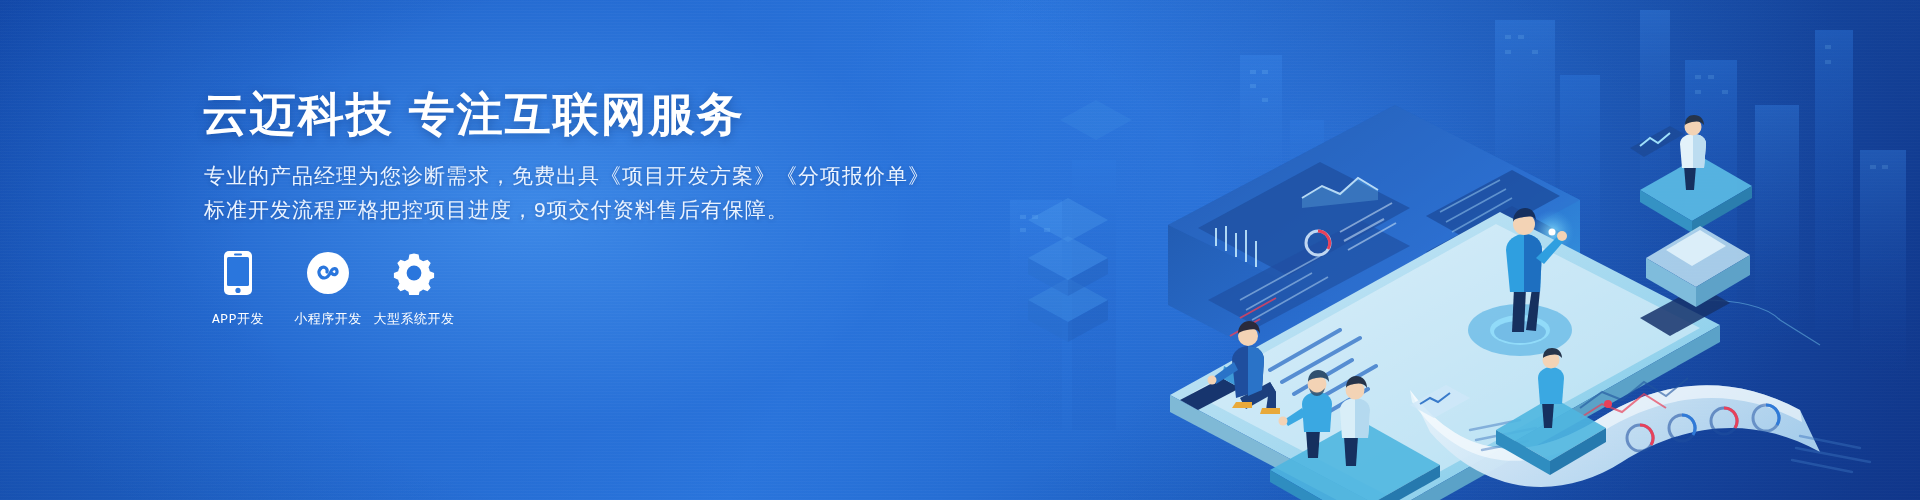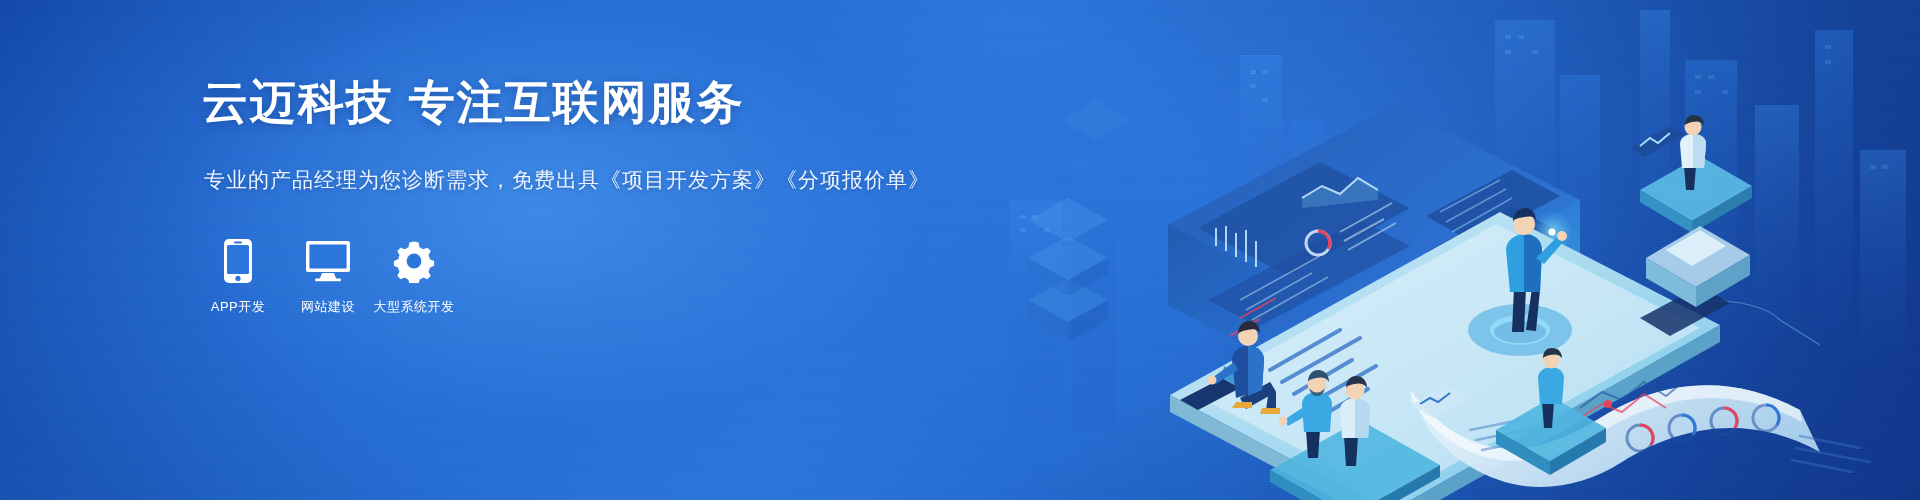--- a/index.html
+++ b/index.html
@@ -21,36 +21,36 @@
     background-image:repeating-linear-gradient(0deg, rgba(255,255,255,0.022) 0px, rgba(255,255,255,0.022) 1px, rgba(0,0,0,0) 1px, rgba(0,0,0,0) 3px);
     pointer-events:none;
   }
   .vignette{
     position:absolute;inset:0;
     background:radial-gradient(ellipse 1200px 700px at 38% 50%, rgba(255,255,255,0.0) 40%, rgba(8,40,110,0.38) 100%);
     pointer-events:none;
   }
 
   
-  .content{position:absolute;left:202px;top:4px;width:760px;height:384px;z-index:6;}
+  .content{position:absolute;left:202px;top:16px;width:760px;height:384px;z-index:6;}
   .title{
     position:absolute;top:68px;left:0;
     color:#ffffff;font-size:46px;font-weight:bold;letter-spacing:2px;
     text-shadow:0 2px 10px rgba(6,34,92,.35);white-space:nowrap;
   }
   .sub{
     position:absolute;left:2px;
     color:#eaf3ff;font-size:21px;line-height:34px;letter-spacing:1px;
     white-space:nowrap;text-shadow:0 1px 4px rgba(6,34,92,.3);
   }
-  .sub1{top:143px;margin-top:16px;}
+  .sub1{top:143px;}
   .sub2{top:177px;}
 
   
-  .services{position:absolute;top:232px;left:0;display:flex;align-items:flex-start;}
+  .services{position:absolute;top:232px;left:0;display:flex;align-items:flex-start;font-family:Liberation Mono, monospace;}
   .service{
     width:72px;display:flex;flex-direction:column;align-items:center;
     margin-right:1px;
   }
   .service .glyph{height:50px;display:flex;align-items:center;justify-content:center;}
   .service .slabel{
     margin-top:12px;color:#ffffff;font-size:13px;white-space:nowrap;letter-spacing:.5px;
   }
   .svc-0{margin-right:18px;}
   .svc-1{margin-right:14px;}
@@ -372,48 +372,48 @@
     </svg>
   </div>
 
   <div class="vignette"></div>
 
   <div class="content">
 
     <div class="title">云迈科技 专注互联网服务</div>
 
     <div class="sub sub1">专业的产品经理为您诊断需求，免费出具《项目开发方案》《分项报价单》</div>
+    <div class="sub sub2">标准开发流程严格把控项目进度，9项交付资料售后有保障。</div>
 
     <div class="services">
 
       <div class="service svc-0">
         <span class="glyph">
           <svg width="30" height="46" viewBox="0 0 30 46">
             <rect x="1" y="1" width="28" height="44" rx="5" fill="#ffffff"></rect>
             <rect x="4" y="7" width="22" height="29" rx="1.5" fill="#2a76dd"></rect>
             <rect x="11" y="3.4" width="8" height="2" rx="1" fill="#2a76dd"></rect>
             <circle cx="15" cy="40.4" r="2.6" fill="#2a76dd"></circle>
           </svg>
         </span>
         <span class="slabel">APP开发</span>
       </div>
 
-
-
-      <div class="service svc-3">
+      <div class="service svc-1">
         <span class="glyph">
-          <svg width="46" height="42" viewBox="0 0 46 42">
-            <rect x="1" y="1" width="44" height="31" rx="2.6" fill="#ffffff"></rect>
-            <rect x="4.4" y="4.4" width="37.2" height="24.2" rx="1" fill="#2a76dd"></rect>
-            <path d="M17 33 L 29 33 L 31.5 39.5 L 14.5 39.5 Z" fill="#ffffff"></path>
-            <rect x="10" y="38.6" width="26" height="2.6" rx="1.3" fill="#ffffff"></rect>
+          <svg width="44" height="44" viewBox="0 0 44 44">
+            <circle cx="22" cy="22" r="21" fill="#ffffff"></circle>
+            <path d="M14.5 17.5 C 11 21.5 14 27 18.5 27 C 22.5 27 23.5 23 25.5 19.5 C 27 16.8 30.5 16.8 31 20 C 31.4 23 28.5 25 26 22.5" fill="none" stroke="#2a76dd" stroke-width="3.2" stroke-linecap="round"></path>
+            <path d="M14.5 17.5 C 18 14 22 18 21 21" fill="none" stroke="#2a76dd" stroke-width="3.2" stroke-linecap="round"></path>
           </svg>
         </span>
-        <span class="slabel">网站建设</span>
+        <span class="slabel">小程序开发</span>
       </div>
+
+
 
       <div class="service svc-4">
         <span class="glyph">
           <svg width="44" height="44" viewBox="0 0 44 44">
             <path d="M22 2.5 l4.6 1.1 0.9 4.6 a14.4 14.4 0 0 1 3.6 2.1 l4.4-1.6 3.2 3.4 -2.2 4.1 a14.4 14.4 0 0 1 1.3 4 l4.3 1.9 0 4.7 -4.3 1.9 a14.4 14.4 0 0 1 -1.3 4 l2.2 4.1 -3.2 3.4 -4.4-1.6 a14.4 14.4 0 0 1 -3.6 2.1 l-0.9 4.6 -4.6 1.1 -4.6-1.1 -0.9-4.6 a14.4 14.4 0 0 1 -3.6-2.1 l-4.4 1.6 -3.2-3.4 2.2-4.1 a14.4 14.4 0 0 1 -1.3-4 l-4.3-1.9 0-4.7 4.3-1.9 a14.4 14.4 0 0 1 1.3-4 l-2.2-4.1 3.2-3.4 4.4 1.6 a14.4 14.4 0 0 1 3.6-2.1 l0.9-4.6 Z" fill="#ffffff"></path>
             <circle cx="22" cy="22" r="7.4" fill="#2a76dd"></circle>
           </svg>
         </span>
         <span class="slabel">大型系统开发</span>
       </div>

